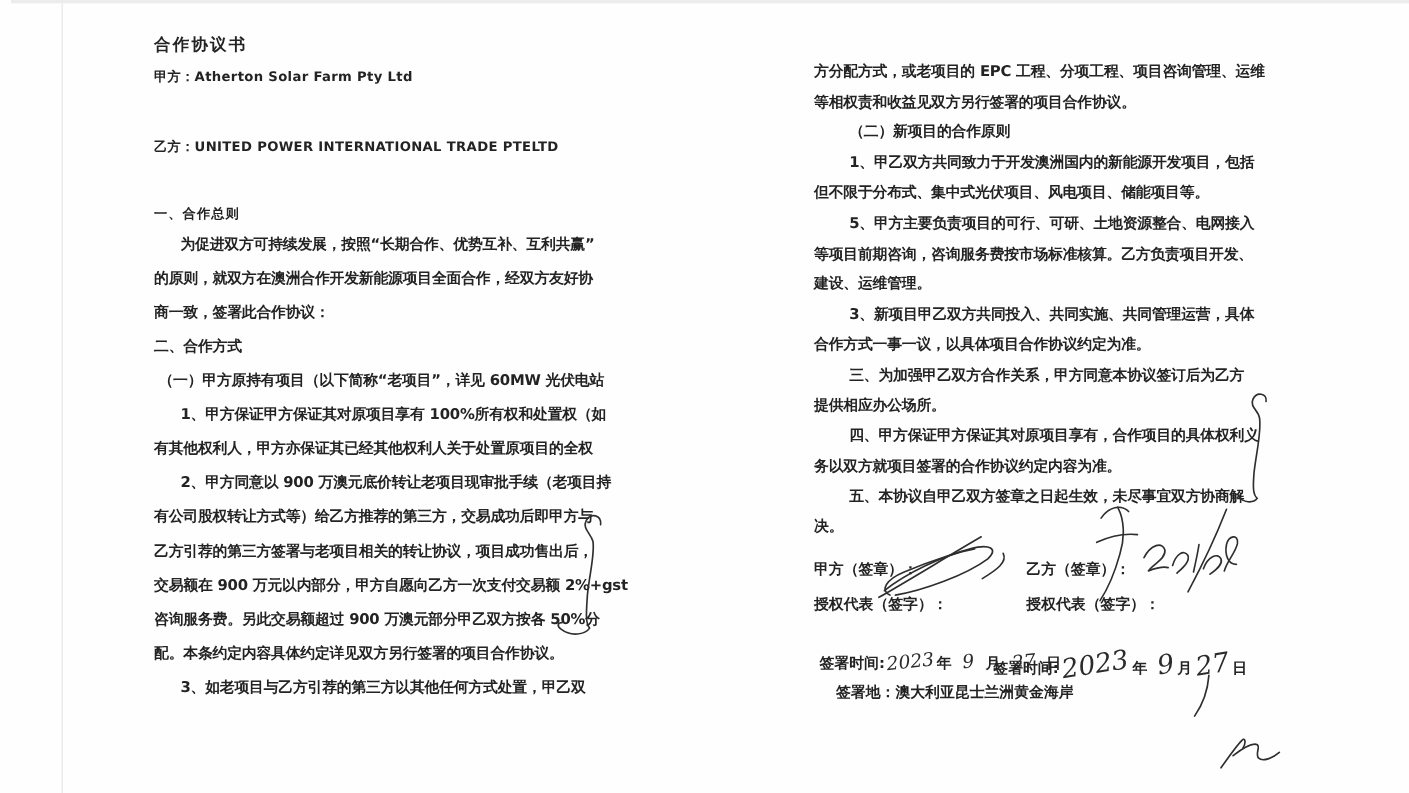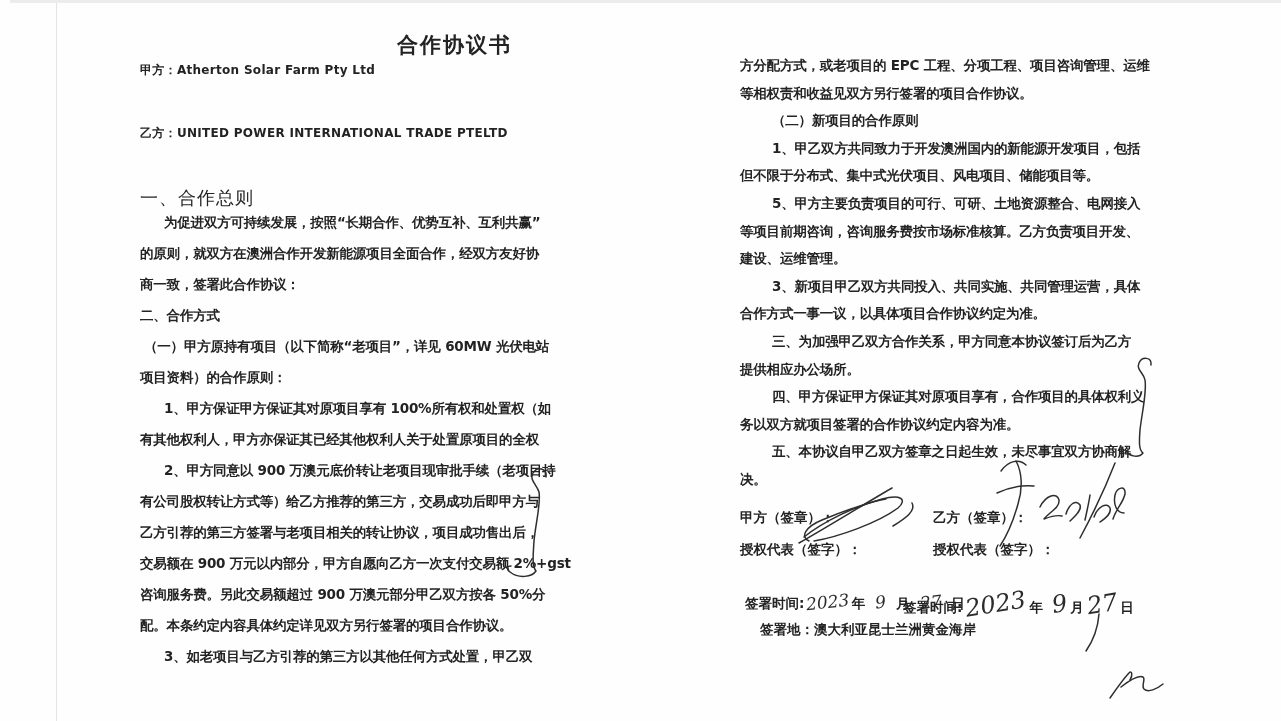--- a/index.html
+++ b/index.html
@@ -5,26 +5,26 @@
   html,body{margin:0;padding:0;background:#ffffff;}
   body{width:1281px;height:721px;position:relative;overflow:hidden;
        font-family:"DejaVu Sans",sans-serif;color:#232323;}
   .scan{position:absolute;inset:0;background:#fefefe;}
   .edge-top{position:absolute;left:10px;top:0;right:0;height:3px;background:#ececec;}
   .edge-left{position:absolute;left:56px;top:3px;width:1px;bottom:0;background:#e4e4e4;}
 
   .pl{position:absolute;left:140px;top:0;width:372px;}
   .pr{position:absolute;left:740px;top:0;width:382px;}
 
-  .doc-title{position:absolute;left:0;top:31px;width:372px;text-align:right;
-             font-size:21px;font-weight:700;letter-spacing:2px;}
+  .doc-title{position:absolute;left:0;top:31px;width:372px;text-align:left;
+             font-size:15px;font-weight:700;letter-spacing:2px;}
   .party{position:absolute;left:0;font-size:12px;font-weight:700;letter-spacing:.3px;white-space:nowrap;}
   .party-a{top:62px;}
   .party-b{top:125px;}
-  .sec-head{position:absolute;left:0;top:186px;font-size:18px;font-weight:400;letter-spacing:1px;}
+  .sec-head{position:absolute;left:0;top:186px;font-size:12px;font-weight:700;letter-spacing:1px;}
 
   .lines{position:absolute;left:0;width:100%;}
   .pl .lines{top:207px;}
   .pr .lines{top:52px;}
   .line{font-size:13.5px;font-weight:700;white-space:nowrap;letter-spacing:-0.2px;}
   .pl .line{height:31px;line-height:31px;}
   .pr .line{height:27.6px;line-height:27.6px;}
   .pl .line.ind{padding-left:24px;}
   .pl .line.ind-s{padding-left:4px;}
   .pr .line.ind{padding-left:32px;}
@@ -61,21 +61,20 @@
     <div class="doc-title">合作协议书</div>
     <div class="party party-a">甲方：Atherton Solar Farm Pty Ltd</div>
     <div class="party party-b">乙方：UNITED POWER INTERNATIONAL TRADE PTELTD</div>
     <div class="sec-head">一、合作总则</div>
     <div class="lines">
       <div class="line ind">为促进双方可持续发展，按照“长期合作、优势互补、互利共赢”</div>
       <div class="line">的原则，就双方在澳洲合作开发新能源项目全面合作，经双方友好协</div>
       <div class="line">商一致，签署此合作协议：</div>
       <div class="line">二、合作方式</div>
       <div class="line ind-s">（一）甲方原持有项目（以下简称“老项目”，详见 60MW 光伏电站</div>
-      <div class="line">项目资料）的合作原则：</div>
       <div class="line ind">1、甲方保证甲方保证其对原项目享有 100%所有权和处置权（如</div>
       <div class="line">有其他权利人，甲方亦保证其已经其他权利人关于处置原项目的全权</div>
       <div class="line ind">2、甲方同意以 900 万澳元底价转让老项目现审批手续（老项目持</div>
       <div class="line">有公司股权转让方式等）给乙方推荐的第三方，交易成功后即甲方与</div>
       <div class="line">乙方引荐的第三方签署与老项目相关的转让协议，项目成功售出后，</div>
       <div class="line">交易额在 900 万元以内部分，甲方自愿向乙方一次支付交易额 2%+gst</div>
       <div class="line">咨询服务费。另此交易额超过 900 万澳元部分甲乙双方按各 50%分</div>
       <div class="line">配。本条约定内容具体约定详见双方另行签署的项目合作协议。</div>
       <div class="line ind">3、如老项目与乙方引荐的第三方以其他任何方式处置，甲乙双</div>
     </div>

